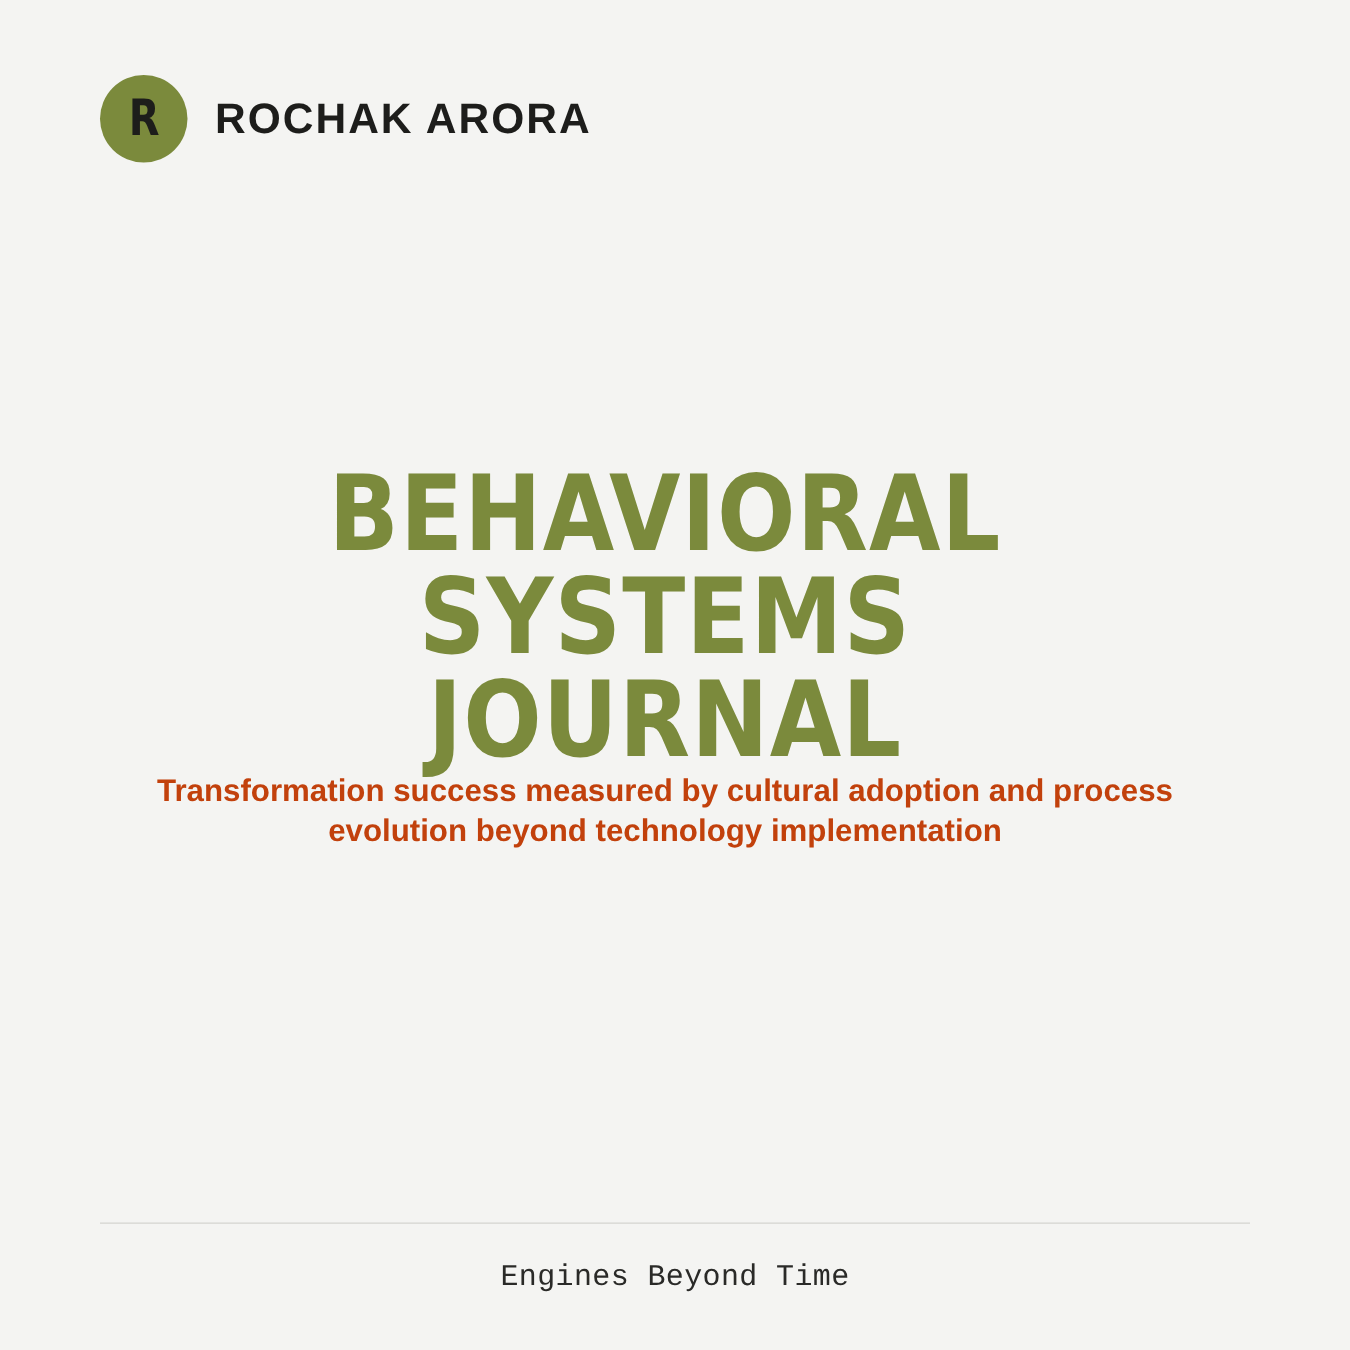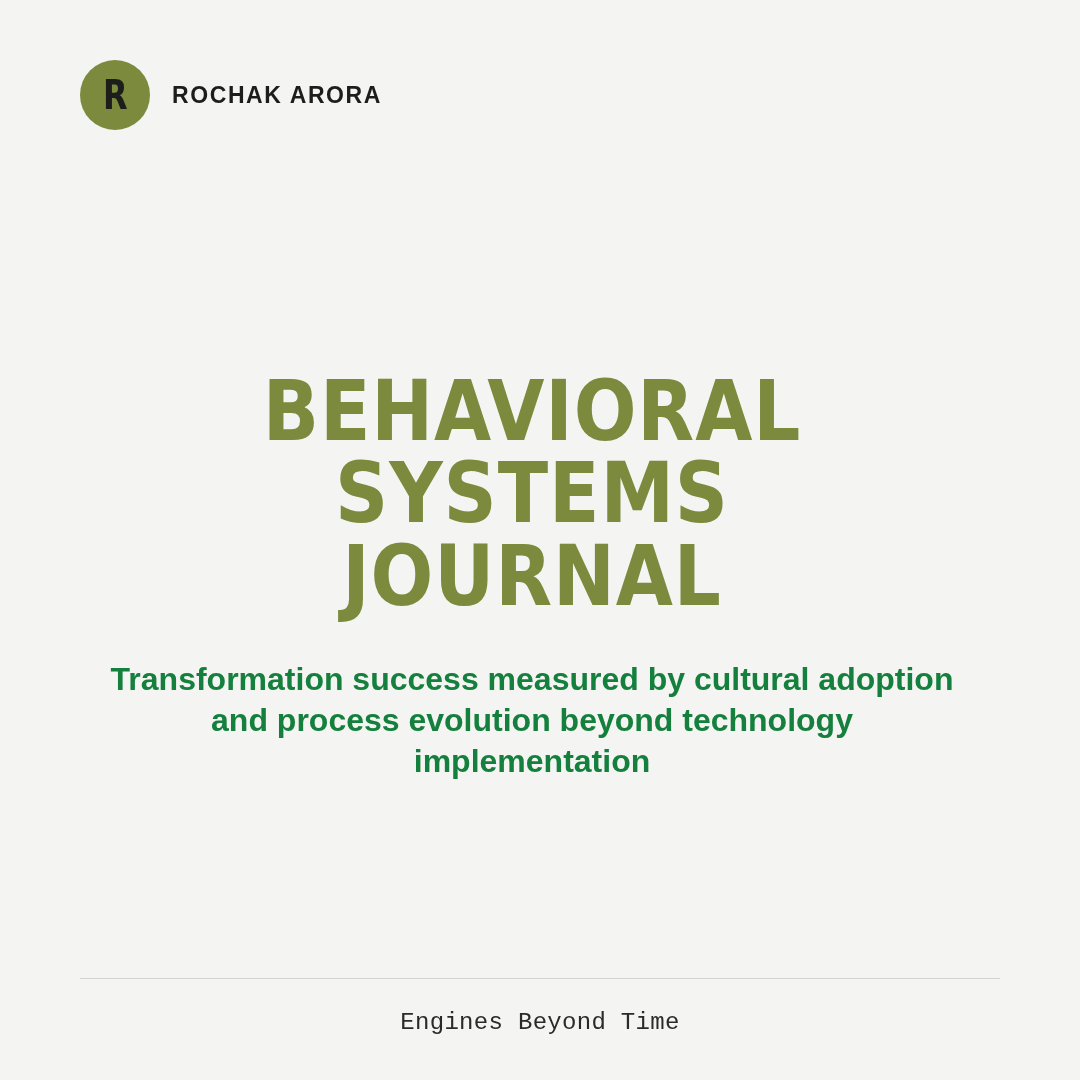--- a/index.html
+++ b/index.html
@@ -50,21 +50,21 @@
     font-weight: 700;
     font-size: 40px;
     line-height: 1;
     letter-spacing: 0px;
     transform: scaleX(0.8);
   }
 
   .brand-name {
     font-family: "Liberation Sans", sans-serif;
     font-weight: 700;
-    font-size: 23px;
+    font-size: 34px;
     letter-spacing: 1.6px;
     color: #1d1d1b;
     white-space: nowrap;
   }
 
   
   .content {
     position: absolute;
     top: 370px;
     left: 64px;
@@ -79,26 +79,25 @@
     line-height: 0.98;
     letter-spacing: 1px;
     color: #7b8a3c;
     text-transform: uppercase;
     transform: scaleX(0.88);
     transform-origin: center top;
     white-space: pre-line;
   }
 
   .subhead {
-    margin-top: 42px;
     font-family: "Liberation Sans", sans-serif;
     font-weight: 700;
-    font-size: 32px;
+    font-size: 25px;
     line-height: 1.28;
-    color: #15803d;
+    color: #c2410c;
     max-width: 860px;
     margin-left: auto;
     margin-right: auto;
   }
 
   
   .footer {
     position: absolute;
     left: 80px;
     right: 80px;

